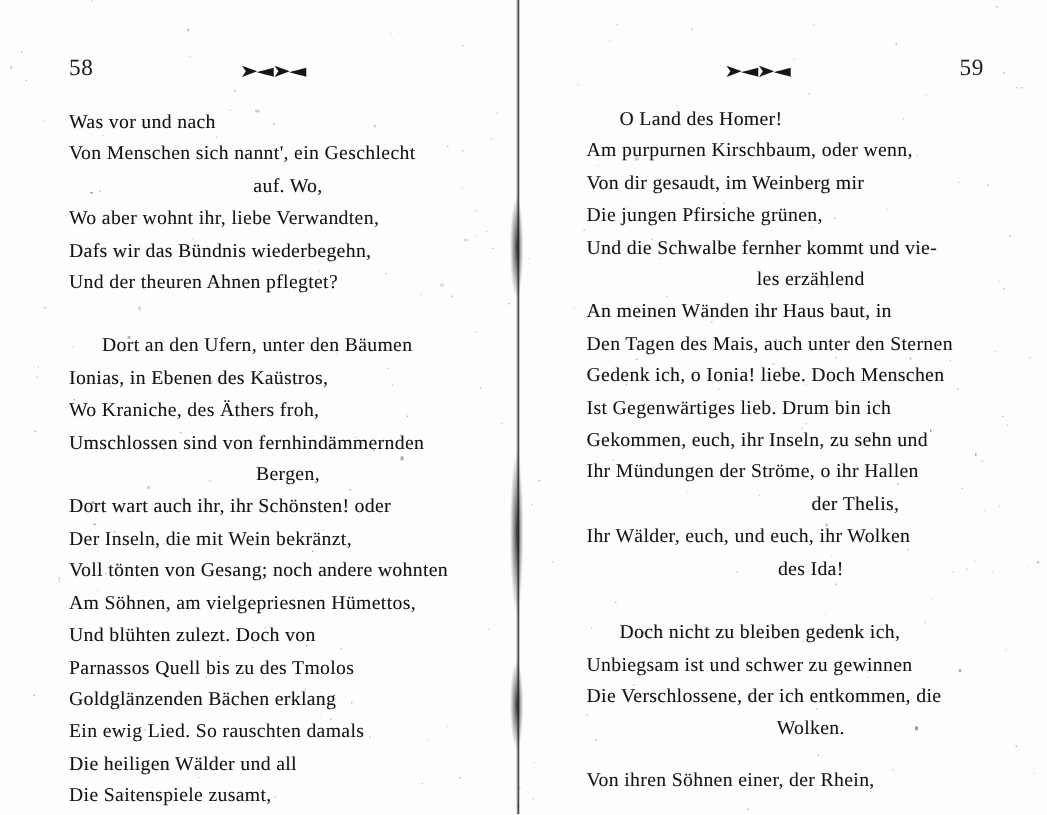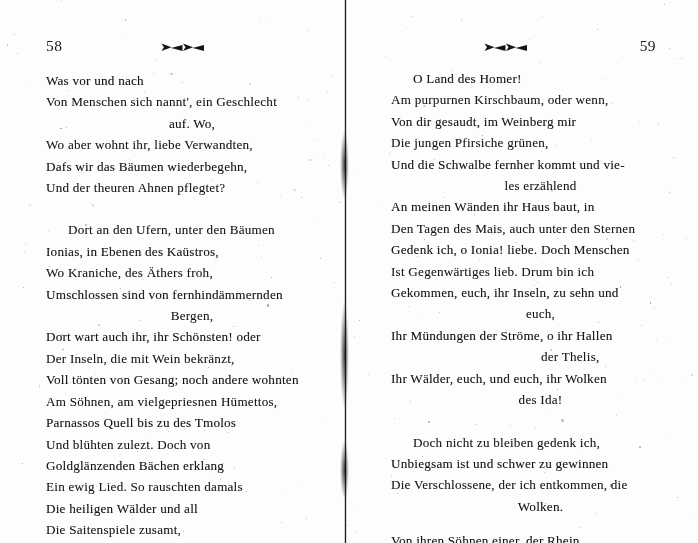--- a/index.html
+++ b/index.html
@@ -129,34 +129,34 @@
 
   <div class="leaf leaf-left">
     <div class="head head-left">
       <span class="folio">58</span>
     </div>
     <div class="verse verse-left">
         <div class="line">Was vor und nach</div>
         <div class="line">Von Menschen sich nannt', ein Geschlecht</div>
         <div class="line turn">auf. Wo,</div>
         <div class="line">Wo aber wohnt ihr, liebe Verwandten,</div>
-        <div class="line">Dafs wir das Bäumen wiederbegehn,</div>
+        <div class="line">Dafs wir das Bündnis wiederbegehn,</div>
         <div class="line">Und der theuren Ahnen pflegtet?</div>
         <div class="stanza-gap"></div>
         <div class="line ind1">Dort an den Ufern, unter den Bäumen</div>
         <div class="line">Ionias, in Ebenen des Kaüstros,</div>
         <div class="line">Wo Kraniche, des Äthers froh,</div>
         <div class="line">Umschlossen sind von fernhindämmernden</div>
         <div class="line turn">Bergen,</div>
         <div class="line">Dort wart auch ihr, ihr Schönsten! oder</div>
         <div class="line">Der Inseln, die mit Wein bekränzt,</div>
         <div class="line">Voll tönten von Gesang; noch andere wohnten</div>
         <div class="line">Am Söhnen, am vielgepriesnen Hümettos,</div>
+        <div class="line">Und blühten zulezt. Doch von</div>
         <div class="line">Parnassos Quell bis zu des Tmolos</div>
-        <div class="line">Und blühten zulezt. Doch von</div>
         <div class="line">Goldglänzenden Bächen erklang</div>
         <div class="line">Ein ewig Lied. So rauschten damals</div>
         <div class="line">Die heiligen Wälder und all</div>
         <div class="line">Die Saitenspiele zusamt,</div>
       </div>
   </div>
   <div class="ornament orn-left">➤◄➤◄</div>
 
   <div class="leaf leaf-right">
     <div class="head head-right">
@@ -167,21 +167,20 @@
         <div class="line">Am purpurnen Kirschbaum, oder wenn,</div>
         <div class="line">Von dir gesaudt, im Weinberg mir</div>
         <div class="line">Die jungen Pfirsiche grünen,</div>
         <div class="line">Und die Schwalbe fernher kommt und vie-</div>
         <div class="line turn">les erzählend</div>
         <div class="line">An meinen Wänden ihr Haus baut, in</div>
         <div class="line">Den Tagen des Mais, auch unter den Sternen</div>
         <div class="line">Gedenk ich, o Ionia! liebe. Doch Menschen</div>
         <div class="line">Ist Gegenwärtiges lieb. Drum bin ich</div>
         <div class="line">Gekommen, euch, ihr Inseln, zu sehn und</div>
-        <div class="line turn">euch,</div>
         <div class="line">Ihr Mündungen der Ströme, o ihr Hallen</div>
         <div class="line turn-r">der Thelis,</div>
         <div class="line">Ihr Wälder, euch, und euch, ihr Wolken</div>
         <div class="line turn">des Ida!</div>
         <div class="stanza-gap"></div>
         <div class="line ind1">Doch nicht zu bleiben gedenk ich,</div>
         <div class="line">Unbiegsam ist und schwer zu gewinnen</div>
         <div class="line">Die Verschlossene, der ich entkommen, die</div>
         <div class="line turn">Wolken.</div>
         <div class="stanza-gap small"></div>

